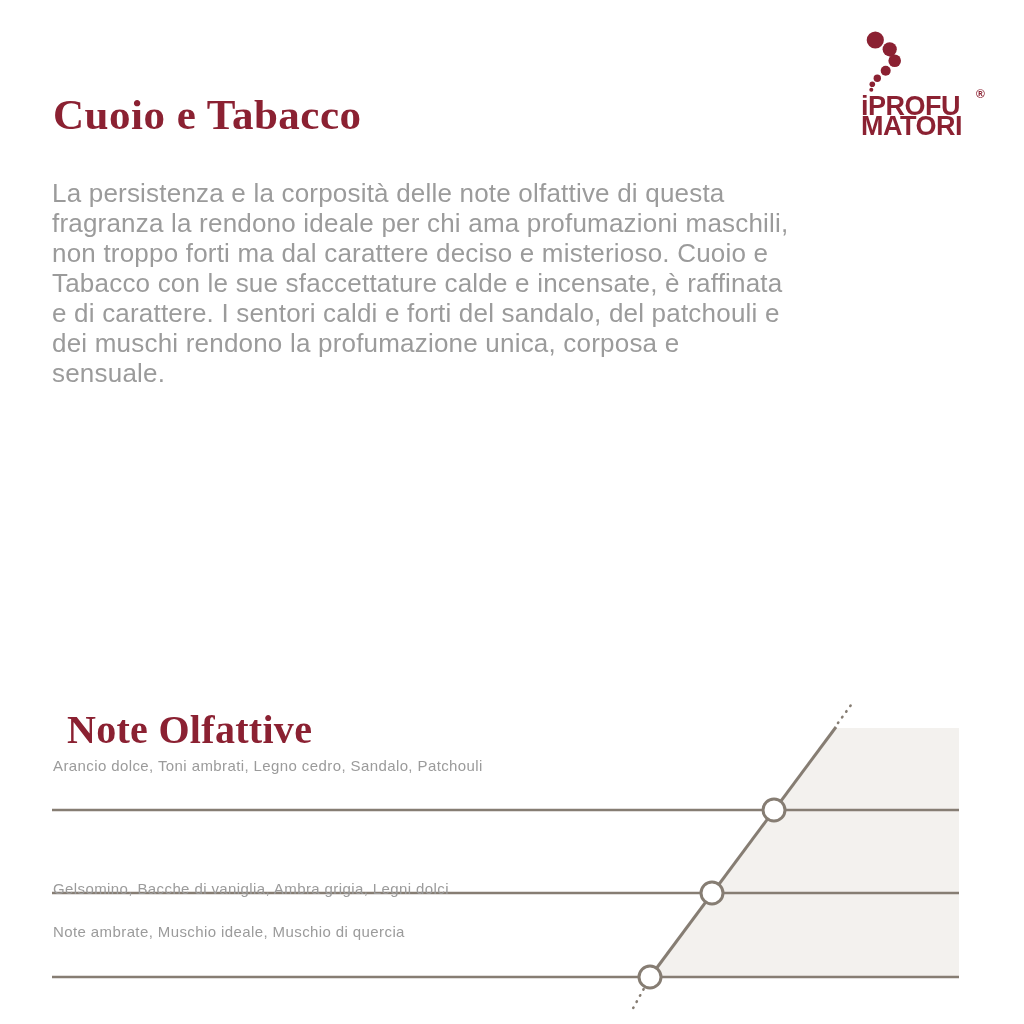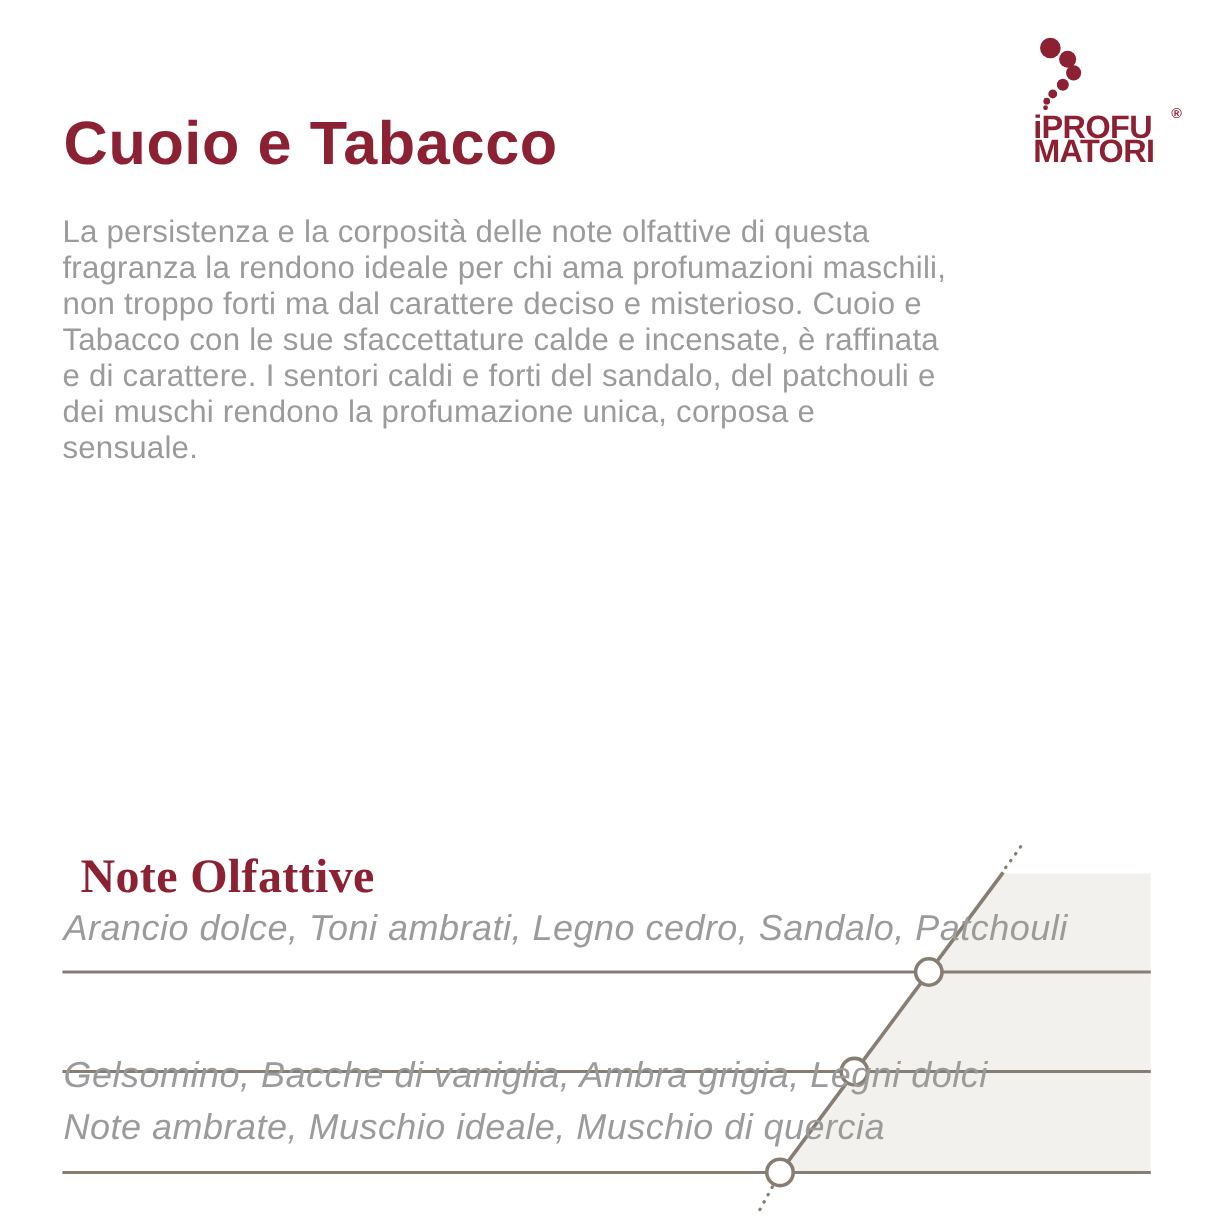--- a/index.html
+++ b/index.html
@@ -11,22 +11,22 @@
   }
   html,body{margin:0;padding:0;}
   body{
     width:1024px;height:1024px;
     background:var(--background);
     font-family:"Liberation Sans",sans-serif;
     position:relative;overflow:hidden;
   }
   .page-title{
     position:absolute;left:53px;top:90px;margin:0;
-    font-family:Liberation Sans, sans-serif;font-weight:700;
-    font-size:51px;letter-spacing:0.5px;
+    font-family:Liberation Serif, serif;font-weight:700;
+    font-size:43px;letter-spacing:0.5px;
     color:var(--brand-red);
   }
   .brand-logo{
     position:absolute;left:848px;top:12px;width:160px;height:130px;
   }
   .product-description{
     position:absolute;left:52px;top:178px;width:742px;margin:0;
     font-size:26px;line-height:30px;letter-spacing:0.2px;
     color:var(--text-gray);
   }
@@ -34,22 +34,22 @@
     position:absolute;left:51px;top:690px;margin:16px;
     font-family:"Liberation Serif",serif;font-weight:700;
     font-size:40px;letter-spacing:0.3px;
     color:var(--brand-red);
   }
   .pyramid-diagram{
     position:absolute;left:0;top:690px;width:1024px;height:334px;
   }
   .note-tier{
     position:absolute;left:53px;width:760px;
-    font-size:30px;letter-spacing:0.4px;
-    color:var(--text-gray);white-space:nowrap;font-style:italic;
+    font-size:15px;letter-spacing:0.4px;
+    color:var(--text-gray);white-space:nowrap;
   }
   .tier-0{top:757px}
   .tier-1{top:880px}
   .tier-2{top:923px}
   .logo-text{
     font-family:"Liberation Sans",sans-serif;
     font-weight:700;
   }
 </style>
 </head>

